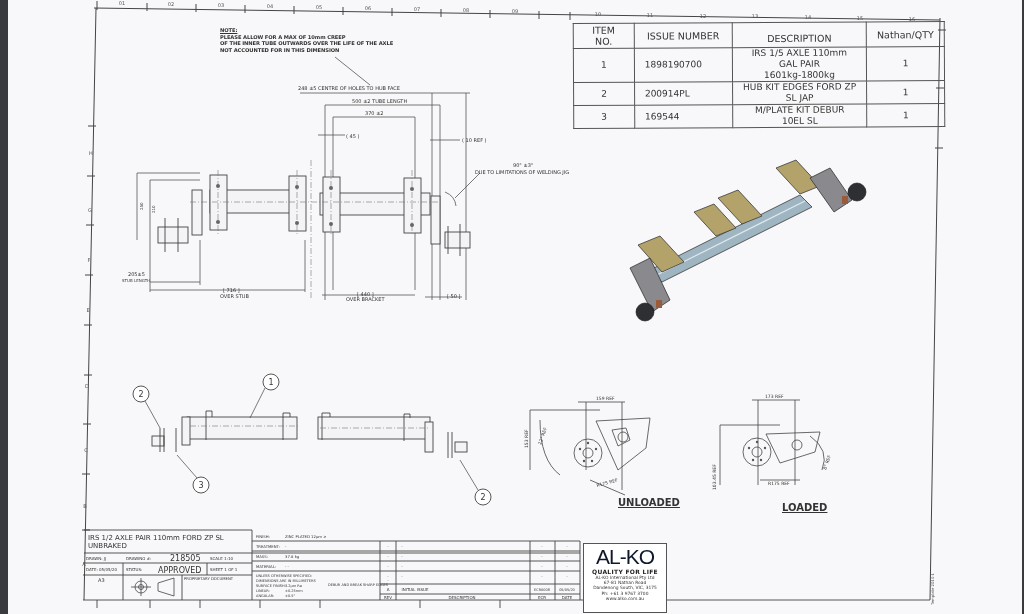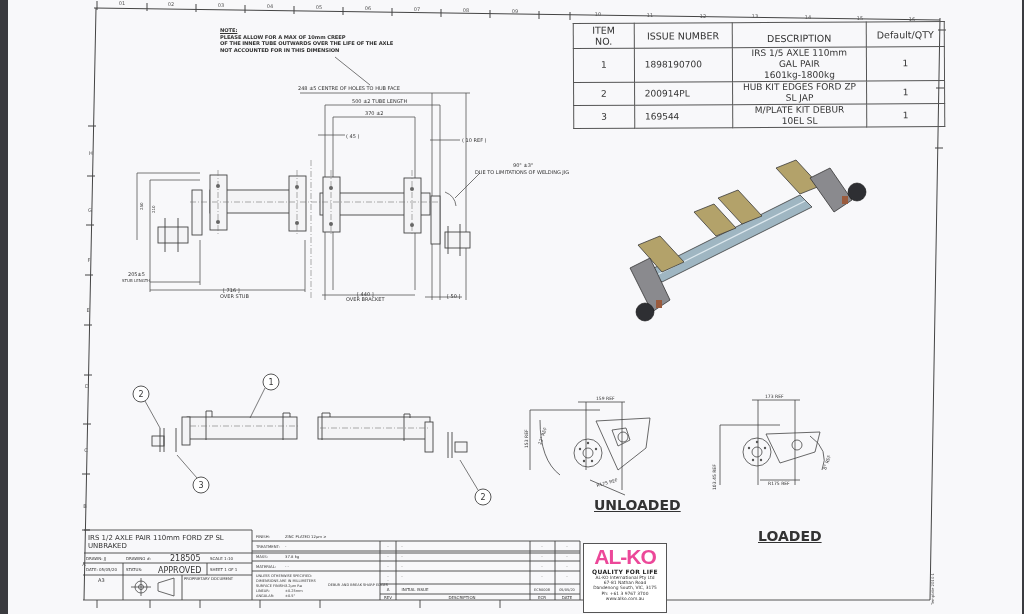--- a/index.html
+++ b/index.html
@@ -8,23 +8,23 @@
   .right-bar { position:absolute; right:0; top:0; width:2px; height:614px; background:#3a3b3f; }
   .sheet { position:absolute; left:8px; top:0; width:1014px; height:614px; background:#f8f8fa; }
   svg text { font-family:"DejaVu Sans", sans-serif; }
   .abs { position:absolute; }
   .bom { position:absolute; left:573px; top:22px; width:372px; border-collapse:collapse; font-size:9px; color:#333; transform:rotate(-0.3deg); }
   .bom td, .bom th { border:1px solid #555; padding:0 10px; font-weight:normal; line-height:11px; }
   .bom th { font-size:9.5px; height:18px; text-align:center; }
   .bom td.c { text-align:center; }
   .note { position:absolute; left:220px; top:27px; font-size:5.2px; line-height:6.5px; font-weight:bold; color:#333; letter-spacing:-0.1px; }
   .note u { font-weight:bold; }
-  .lbl-view { position:absolute; font-size:14px; font-weight:bold; text-decoration:underline; color:#333; }
+  .lbl-view { position:absolute; font-size:10px; font-weight:bold; text-decoration:underline; color:#333;margin-left:24px; }
   .logo-box { position:absolute; left:583px; top:543px; width:82px; height:68px; border:1px solid #555; background:#fff; text-align:center; }
-  .logo-text { color:#ec4899; font-weight:bold; font-size:21px; line-height:22px; letter-spacing:-1px; margin-top:2px; font-family:"Liberation Sans", sans-serif; }
+  .logo-text { color:#0f172a; font-weight:normal; font-size:21px; line-height:22px; letter-spacing:-1px; margin-top:2px; font-family:"Liberation Sans", sans-serif; }
   .logo-tag { font-size:6px; font-weight:bold; color:#222; letter-spacing:0.3px; }
   .logo-addr { font-size:4.4px; line-height:5.2px; color:#333; }
 </style>
 </head>
 <body>
 
 <div class="left-bar"></div>
 <div class="right-bar"></div>
 
 <div class="sheet"></div>
@@ -298,21 +298,21 @@
     <text x="84" y="566">A</text>
   </g>
 </svg>
 
 <table class="bom">
   <tbody>
       <tr>
     <th style="width:56px">ITEM NO.</th>
     <th style="width:96px">ISSUE NUMBER</th>
     <th style="width:160px;padding-top:6px">DESCRIPTION</th>
-    <th>Default/QTY</th>
+    <th>Nathan/QTY</th>
   </tr>
   <tr>
     <td class="c">1</td>
     <td>1898190700</td>
     <td class="c"><span>IRS 1/5 AXLE 110mm GAL PAIR</span><br><span>1601kg-1800kg</span></td>
     <td class="c">1</td>
   </tr>
   <tr>
     <td class="c">2</td>
     <td>200914PL</td>
@@ -373,21 +373,21 @@
     <text x="765" y="398">173 REF</text>
     <text transform="translate(716 490) rotate(-90)">103.45 REF</text>
     <text transform="translate(826 470) rotate(-70)">8° REF</text>
     <text x="768" y="485">R175 REF</text>
   </g>
 
   <text transform="translate(934 605) rotate(-90)" font-size="3.8" fill="#555">Template 2014-1</text>
 </svg>
 
 <div class="lbl-view" style="left:594px;top:497px">UNLOADED</div>
-<div class="lbl-view" style="left:758px;top:528px">LOADED</div>
+<div class="lbl-view" style="left:758px;top:502px">LOADED</div>
 
 <svg class="abs" style="left:0;top:0" width="1024" height="614">
   <g fill="#333">
     <text x="88" y="540" font-size="7">IRS 1/2 AXLE PAIR 110mm FORD ZP SL</text>
     <text x="88" y="548" font-size="7">UNBRAKED</text>
     <text x="86" y="560" font-size="4">DRAWN: JJ</text>
     <text x="126" y="560" font-size="4">DRAWING #:</text>
     <text x="170" y="561" font-size="8">218505</text>
     <text x="210" y="560" font-size="4">SCALE 1:10</text>
     <text x="86" y="571" font-size="4">DATE: 05/05/20</text>

